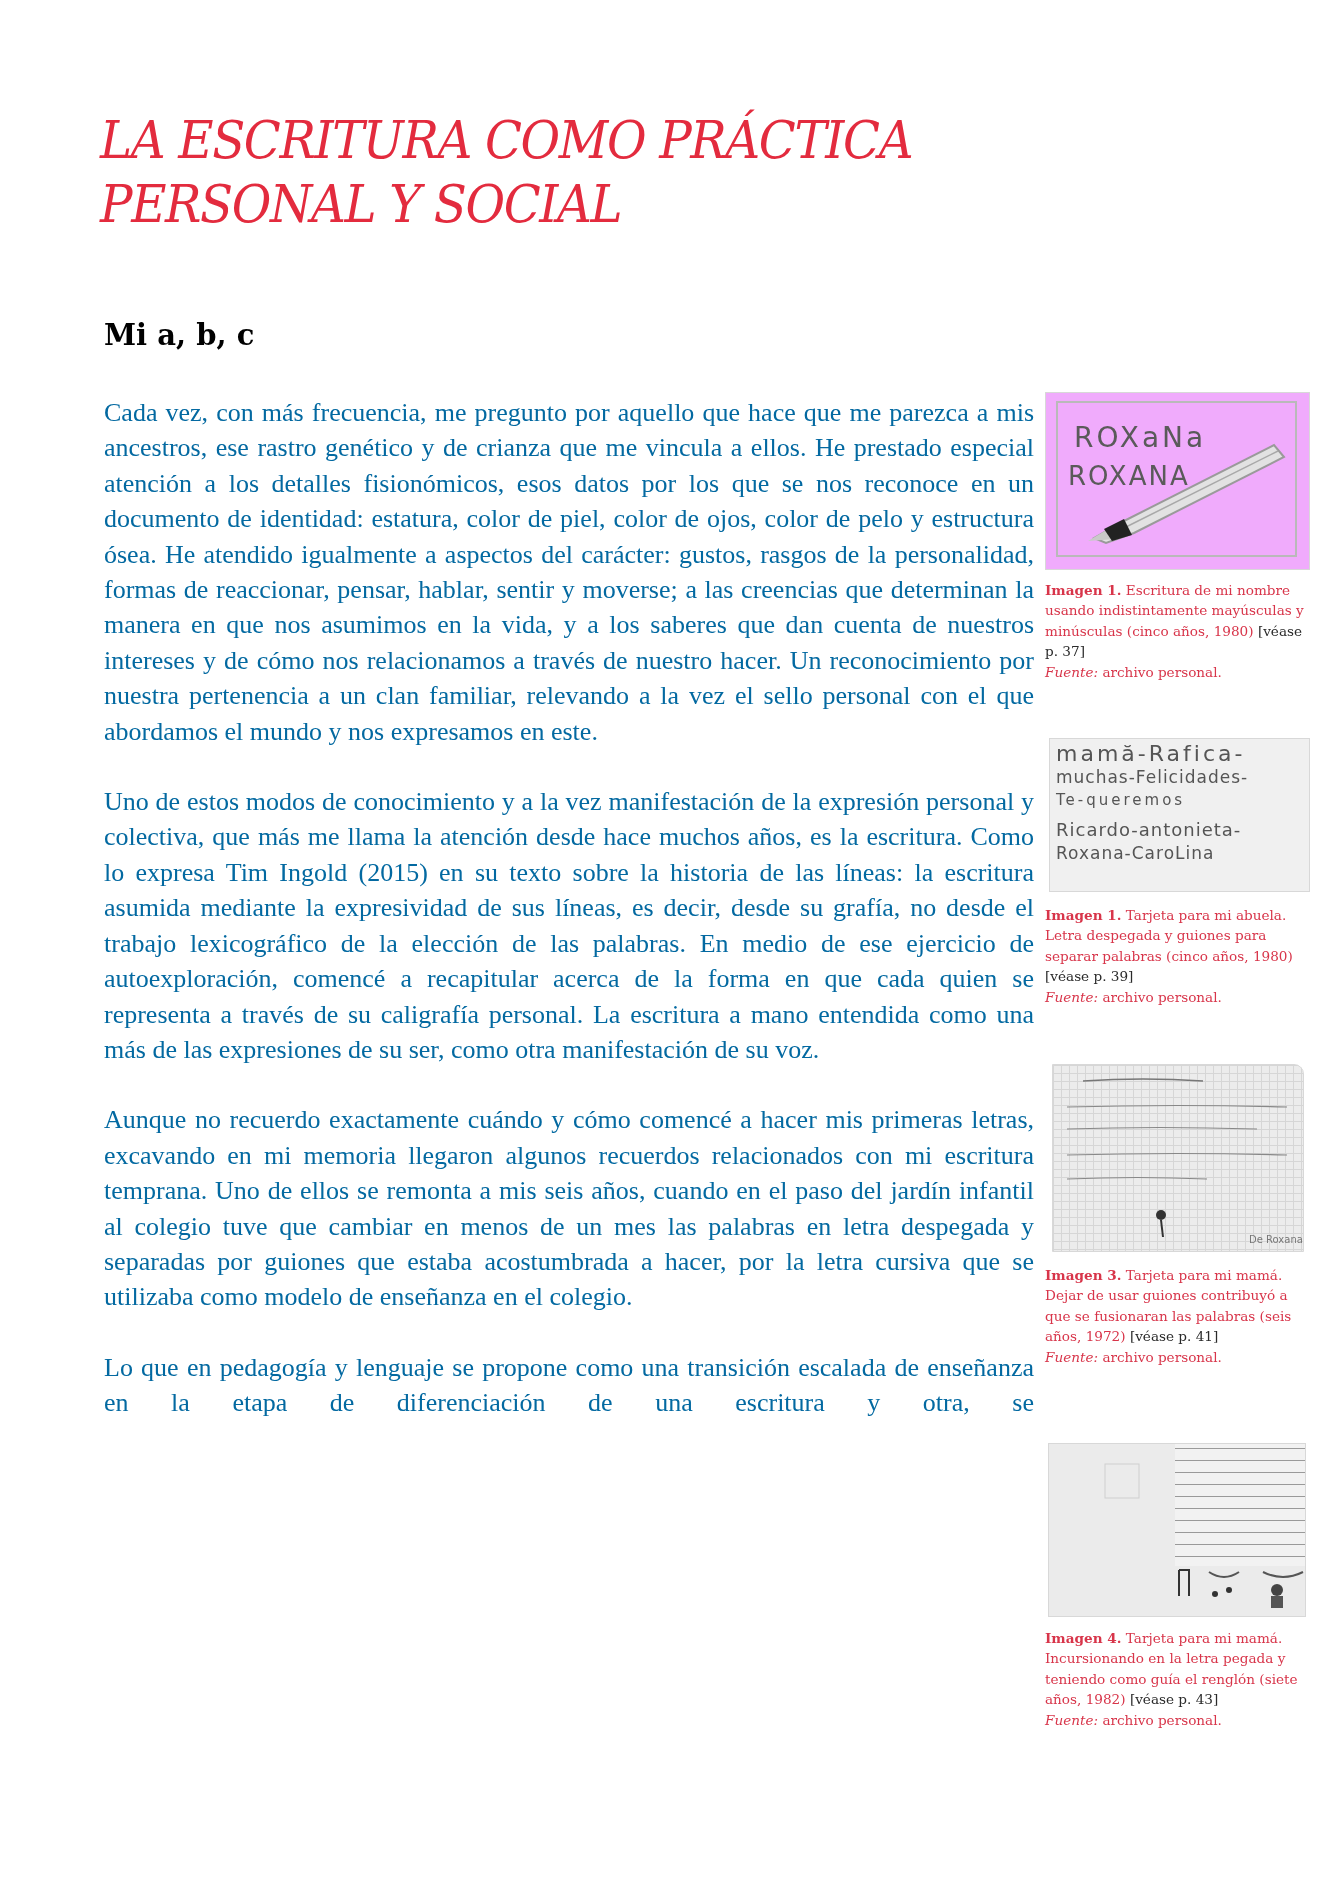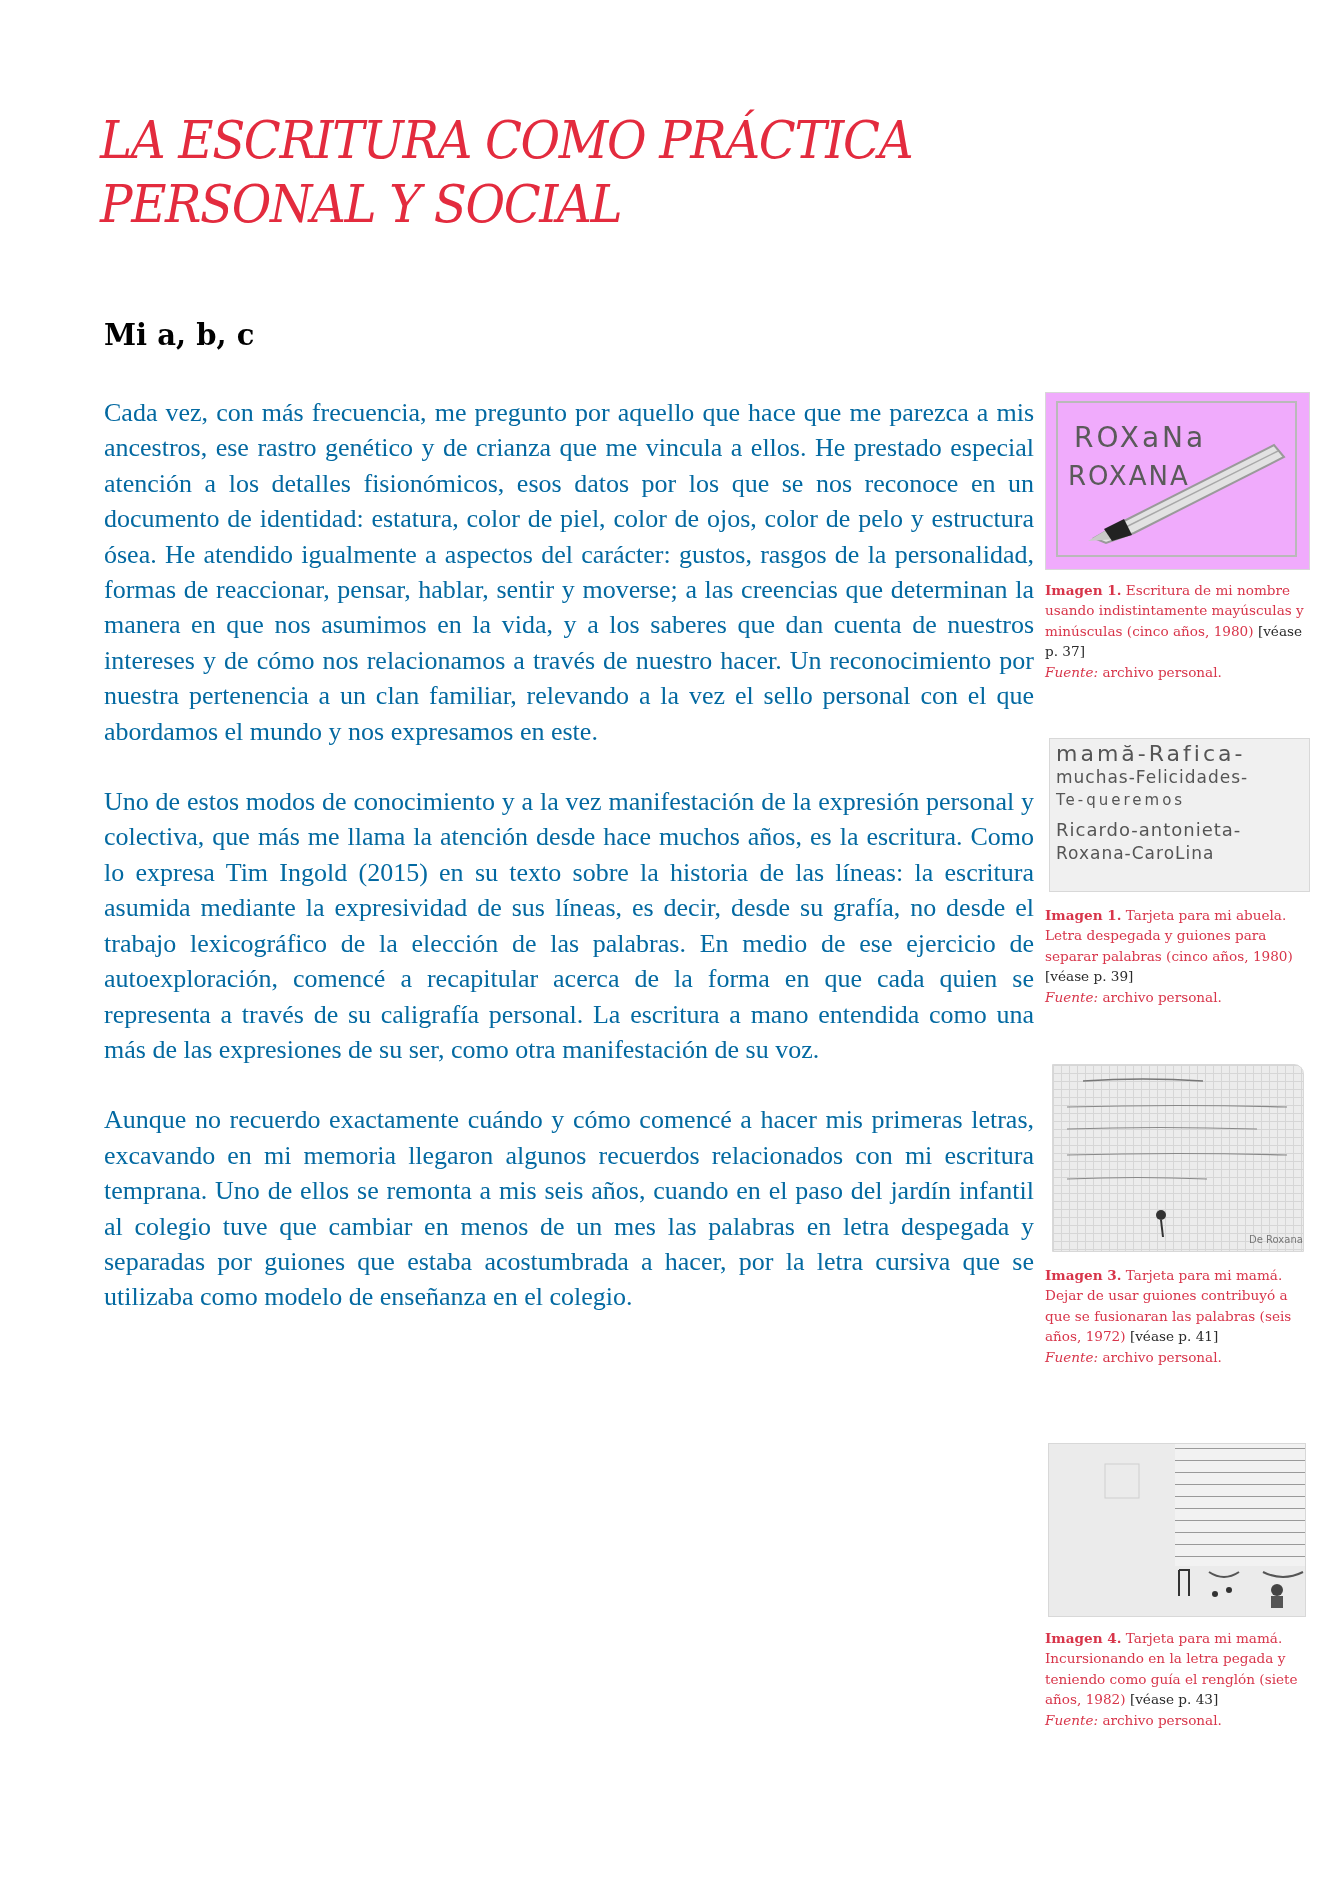--- a/index.html
+++ b/index.html
@@ -54,20 +54,21 @@
     <span>LA ESCRITURA COMO PRÁCTICA</span><br>
     <span>PERSONAL Y SOCIAL</span>
   </h1>
 
   <h2 class="subhead">Mi a, b, c</h2>
 
   <div class="body-col">
     <p>Cada vez, con más frecuencia, me pregunto por aquello que hace que me parezca a mis ancestros, ese rastro genético y de crianza que me vincula a ellos. He prestado especial atención a los detalles fisionómicos, esos datos por los que se nos reconoce en un documento de identidad: estatura, color de piel, color de ojos, color de pelo y estructura ósea. He atendido igualmente a aspectos del carácter: gustos, rasgos de la personalidad, for­mas de reaccionar, pensar, hablar, sentir y moverse; a las creencias que determinan la manera en que nos asumimos en la vida, y a los saberes que dan cuenta de nuestros intereses y de cómo nos relacionamos a tra­vés de nuestro hacer. Un reconocimiento por nuestra pertenencia a un clan familiar, relevando a la vez el sello personal con el que abordamos el mundo y nos expresamos en este.</p>
     <p>Uno de estos modos de conocimiento y a la vez manifestación de la ex­presión personal y colectiva, que más me llama la atención desde hace muchos años, es la escritura. Como lo expresa Tim Ingold (2015) en su texto sobre la historia de las líneas: la escritura asumida mediante la expresividad de sus líneas, es decir, desde su grafía, no desde el trabajo lexicográfico de la elección de las palabras. En medio de ese ejercicio de autoexploración, comencé a recapitular acerca de la forma en que cada quien se representa a través de su caligrafía personal. La escritura a mano entendida como una más de las expresiones de su ser, como otra manifestación de su voz.</p>
     <p>Aunque no recuerdo exactamente cuándo y cómo comencé a hacer mis primeras letras, excavando en mi memoria llegaron algunos recuerdos relacionados con mi escritura temprana. Uno de ellos se remonta a mis seis años, cuando en el paso del jardín infantil al colegio tuve que cam­biar en menos de un mes las palabras en letra despegada y separadas por guiones que estaba acostumbrada a hacer, por la letra cursiva que se utilizaba como modelo de enseñanza en el colegio.</p>
+    <p style="text-align-last: justify;">Lo que en pedagogía y lenguaje se propone como una transición escalada de enseñanza en la etapa de diferenciación de una escritura y otra, se</p>
   </div>
 
   <div class="figure">
     <div class="img-box" style="left:1045px; top:392px; width:263px; height:176px; background:#f0abfc;">
       <div style="position:absolute; left:10px; top:8px; right:12px; bottom:12px; border:2px solid #b9b9b9;"></div>
       <span class="hand" style="left:28px; top:28px; font-size:28px; letter-spacing:3px; color:#5a5a5a;">ROXaNa</span>
       <span class="hand" style="left:22px; top:68px; font-size:26px; letter-spacing:2px; color:#5a5a5a;">ROXANA</span>
       <svg width="263" height="176" style="position:absolute;left:0;top:0;">
         <polygon points="48,145 78,128 228,52 238,64 88,140 60,150" fill="#e2e2e2" stroke="#9a9a9a" stroke-width="2"></polygon>
         <line x1="80" y1="134" x2="232" y2="58" stroke="#a8a8a8" stroke-width="1.5"></line>

